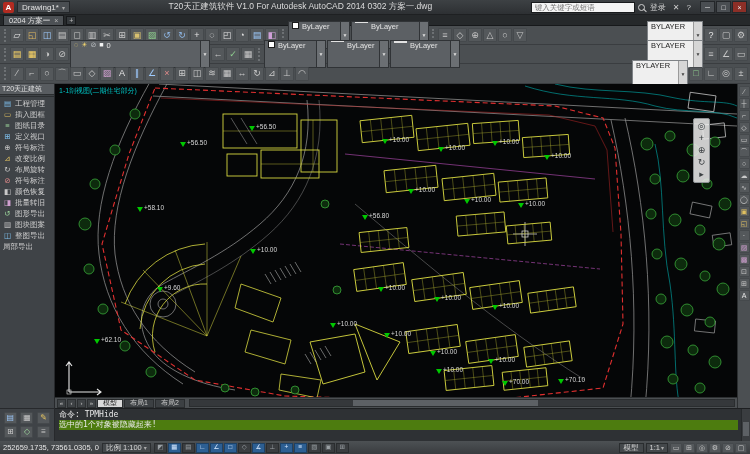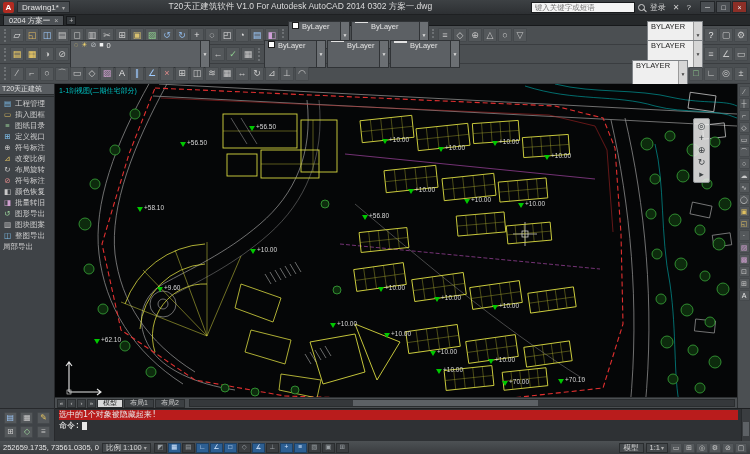--- a/index.html
+++ b/index.html
@@ -67,21 +67,21 @@
 
   
   .right-toolbar{position:absolute;right:0;top:84px;width:13px;bottom:46px;background:#4b4f52;border-left:1px solid #2c2f31;display:flex;flex-direction:column;align-items:center;gap:1px;padding-top:2px;overflow:hidden}
   .right-toolbar .tb-icon{width:11px;height:11px;font-size:7px}
 
   
   .bl-panel{position:absolute;left:0;bottom:13px;width:55px;height:33px;background:#3f4347;border-top:1px solid #27292c;border-right:1px solid #27292c;display:grid;grid-template-columns:repeat(3,1fr);align-items:center;justify-items:center;padding:2px}
   .bl-panel .tb-icon{width:13px;height:12px;font-size:8px}
   .command-area{position:absolute;left:55px;right:0;bottom:13px;height:33px;background:#2e3134;border-top:1px solid #1d1f21;padding:1px 12px 0 4px;font-family:"DejaVu Sans Mono","Liberation Mono",monospace}
   .cmd-line{font-size:8px;line-height:10px;color:#e8e8e8;white-space:nowrap}
-  .cmd-line.msg{background:#b91c1c}
+  .cmd-line.msg{background:#4d7c0f}
   .cmd-prompt{display:flex;align-items:center;gap:2px;font-size:8px;line-height:11px;color:#ffffff}
   .caret{width:5px;height:8px;background:#e8e8e8;display:inline-block}
   .cmd-scroll{position:absolute;right:0;top:0;bottom:0;width:9px;background:#3a3d40;border-left:1px solid #26292b}
   .cmd-scroll .thumb{position:absolute;left:1px;right:1px;top:40%;height:45%;background:#5d6165}
 
   
   .statusbar{position:absolute;left:0;right:0;bottom:0;height:13px;background:linear-gradient(#4d5154,#393c3f);display:flex;align-items:center;gap:3px;padding:0 3px;font-size:7.5px;color:#d8d8d8}
   .coords{white-space:nowrap;color:#e6e6e6}
   .scale-ctrl{display:flex;align-items:center;gap:2px;height:10px;background:#44484b;border:1px solid #2c2f31;padding:0 3px;white-space:nowrap}
   .toggles{display:flex;gap:1px}
@@ -696,25 +696,22 @@
 <div class="bl-panel" id="bl-panel">
     <span class="tb-icon" style="color: rgb(158, 203, 255);">▤</span>
     <span class="tb-icon" style="color: rgb(201, 201, 201);">▦</span>
     <span class="tb-icon" style="color: rgb(224, 192, 96);">✎</span>
     <span class="tb-icon" style="color: rgb(201, 201, 201);">⊞</span>
     <span class="tb-icon" style="color: rgb(154, 210, 154);">◇</span>
     <span class="tb-icon" style="color: rgb(201, 201, 201);">≡</span>
   </div>
 
 <div class="command-area">
+  <div class="cmd-line">命令: TPMHide</div>
   <div class="cmd-line msg">选中的1个对象被隐藏起来!</div>
-  <div class="cmd-prompt">
-    <span>命令:</span>
-    <span class="caret"></span>
-  </div>
   <div class="cmd-scroll">
       <div class="thumb"></div>
     </div>
 </div>
 
 <div class="statusbar">
   <span class="coords">252659.1735, 73561.0305, 0</span>
   <span class="scale-ctrl">
     <span>比例 1:100</span>
     <span class="car">▾</span>

